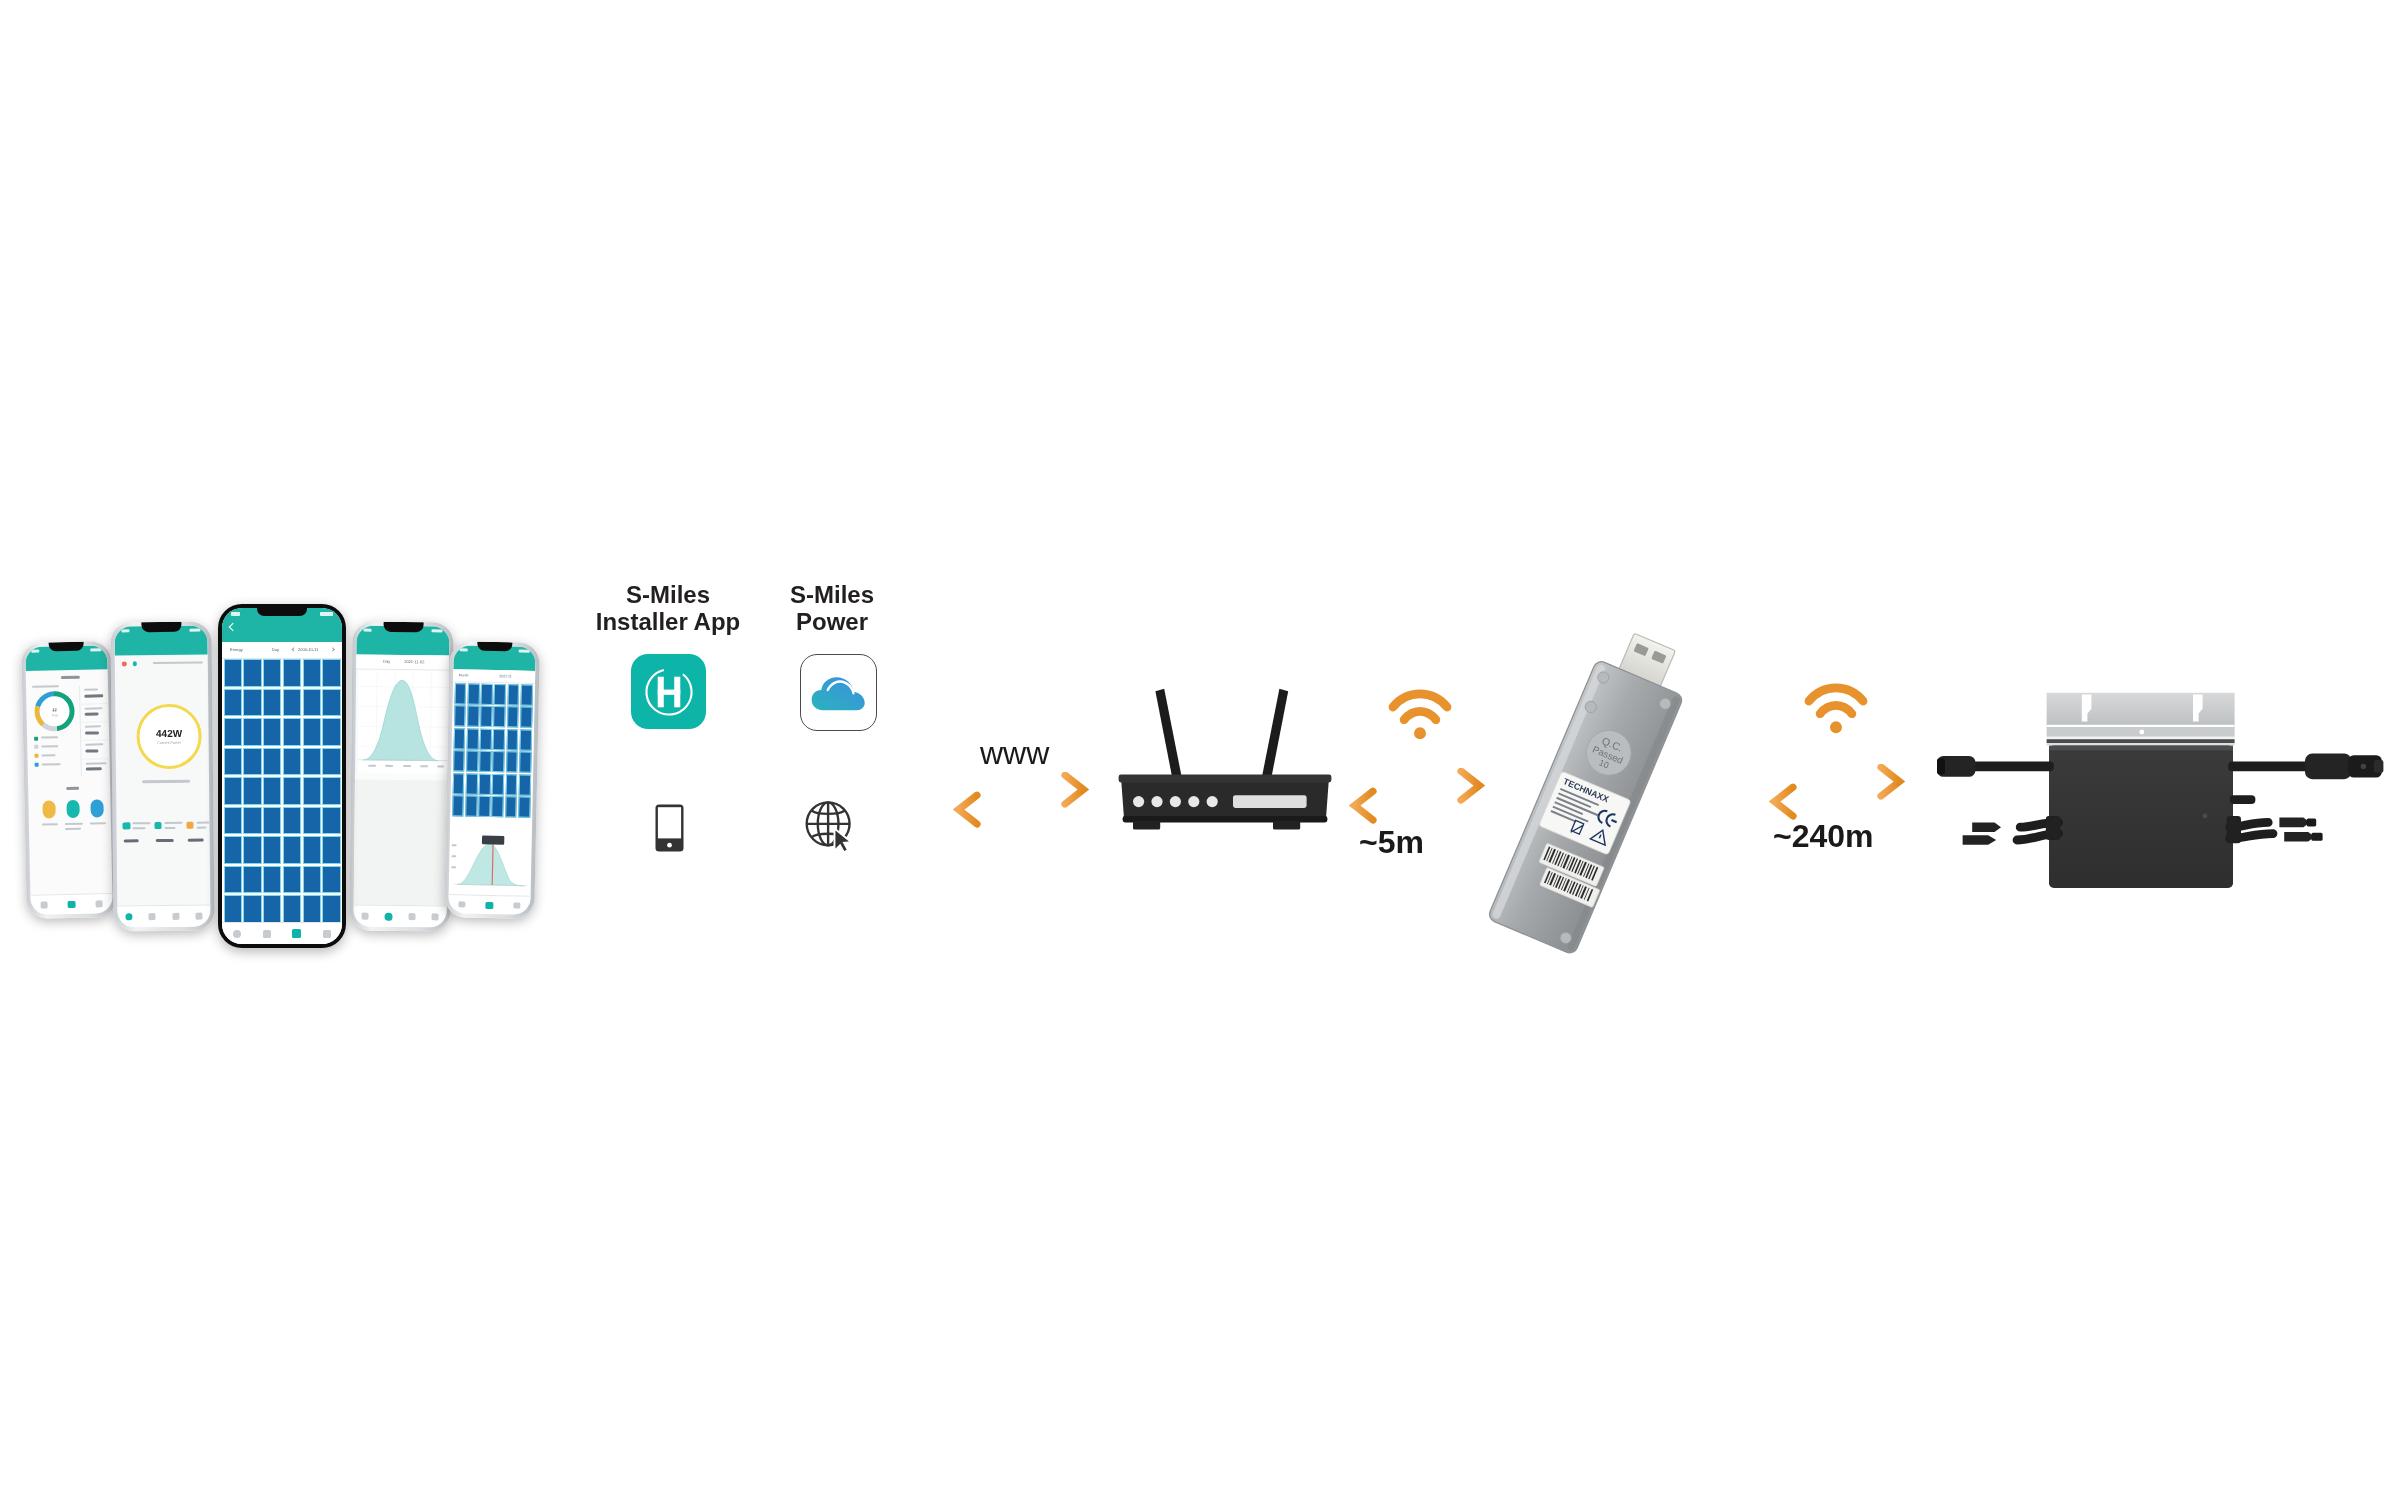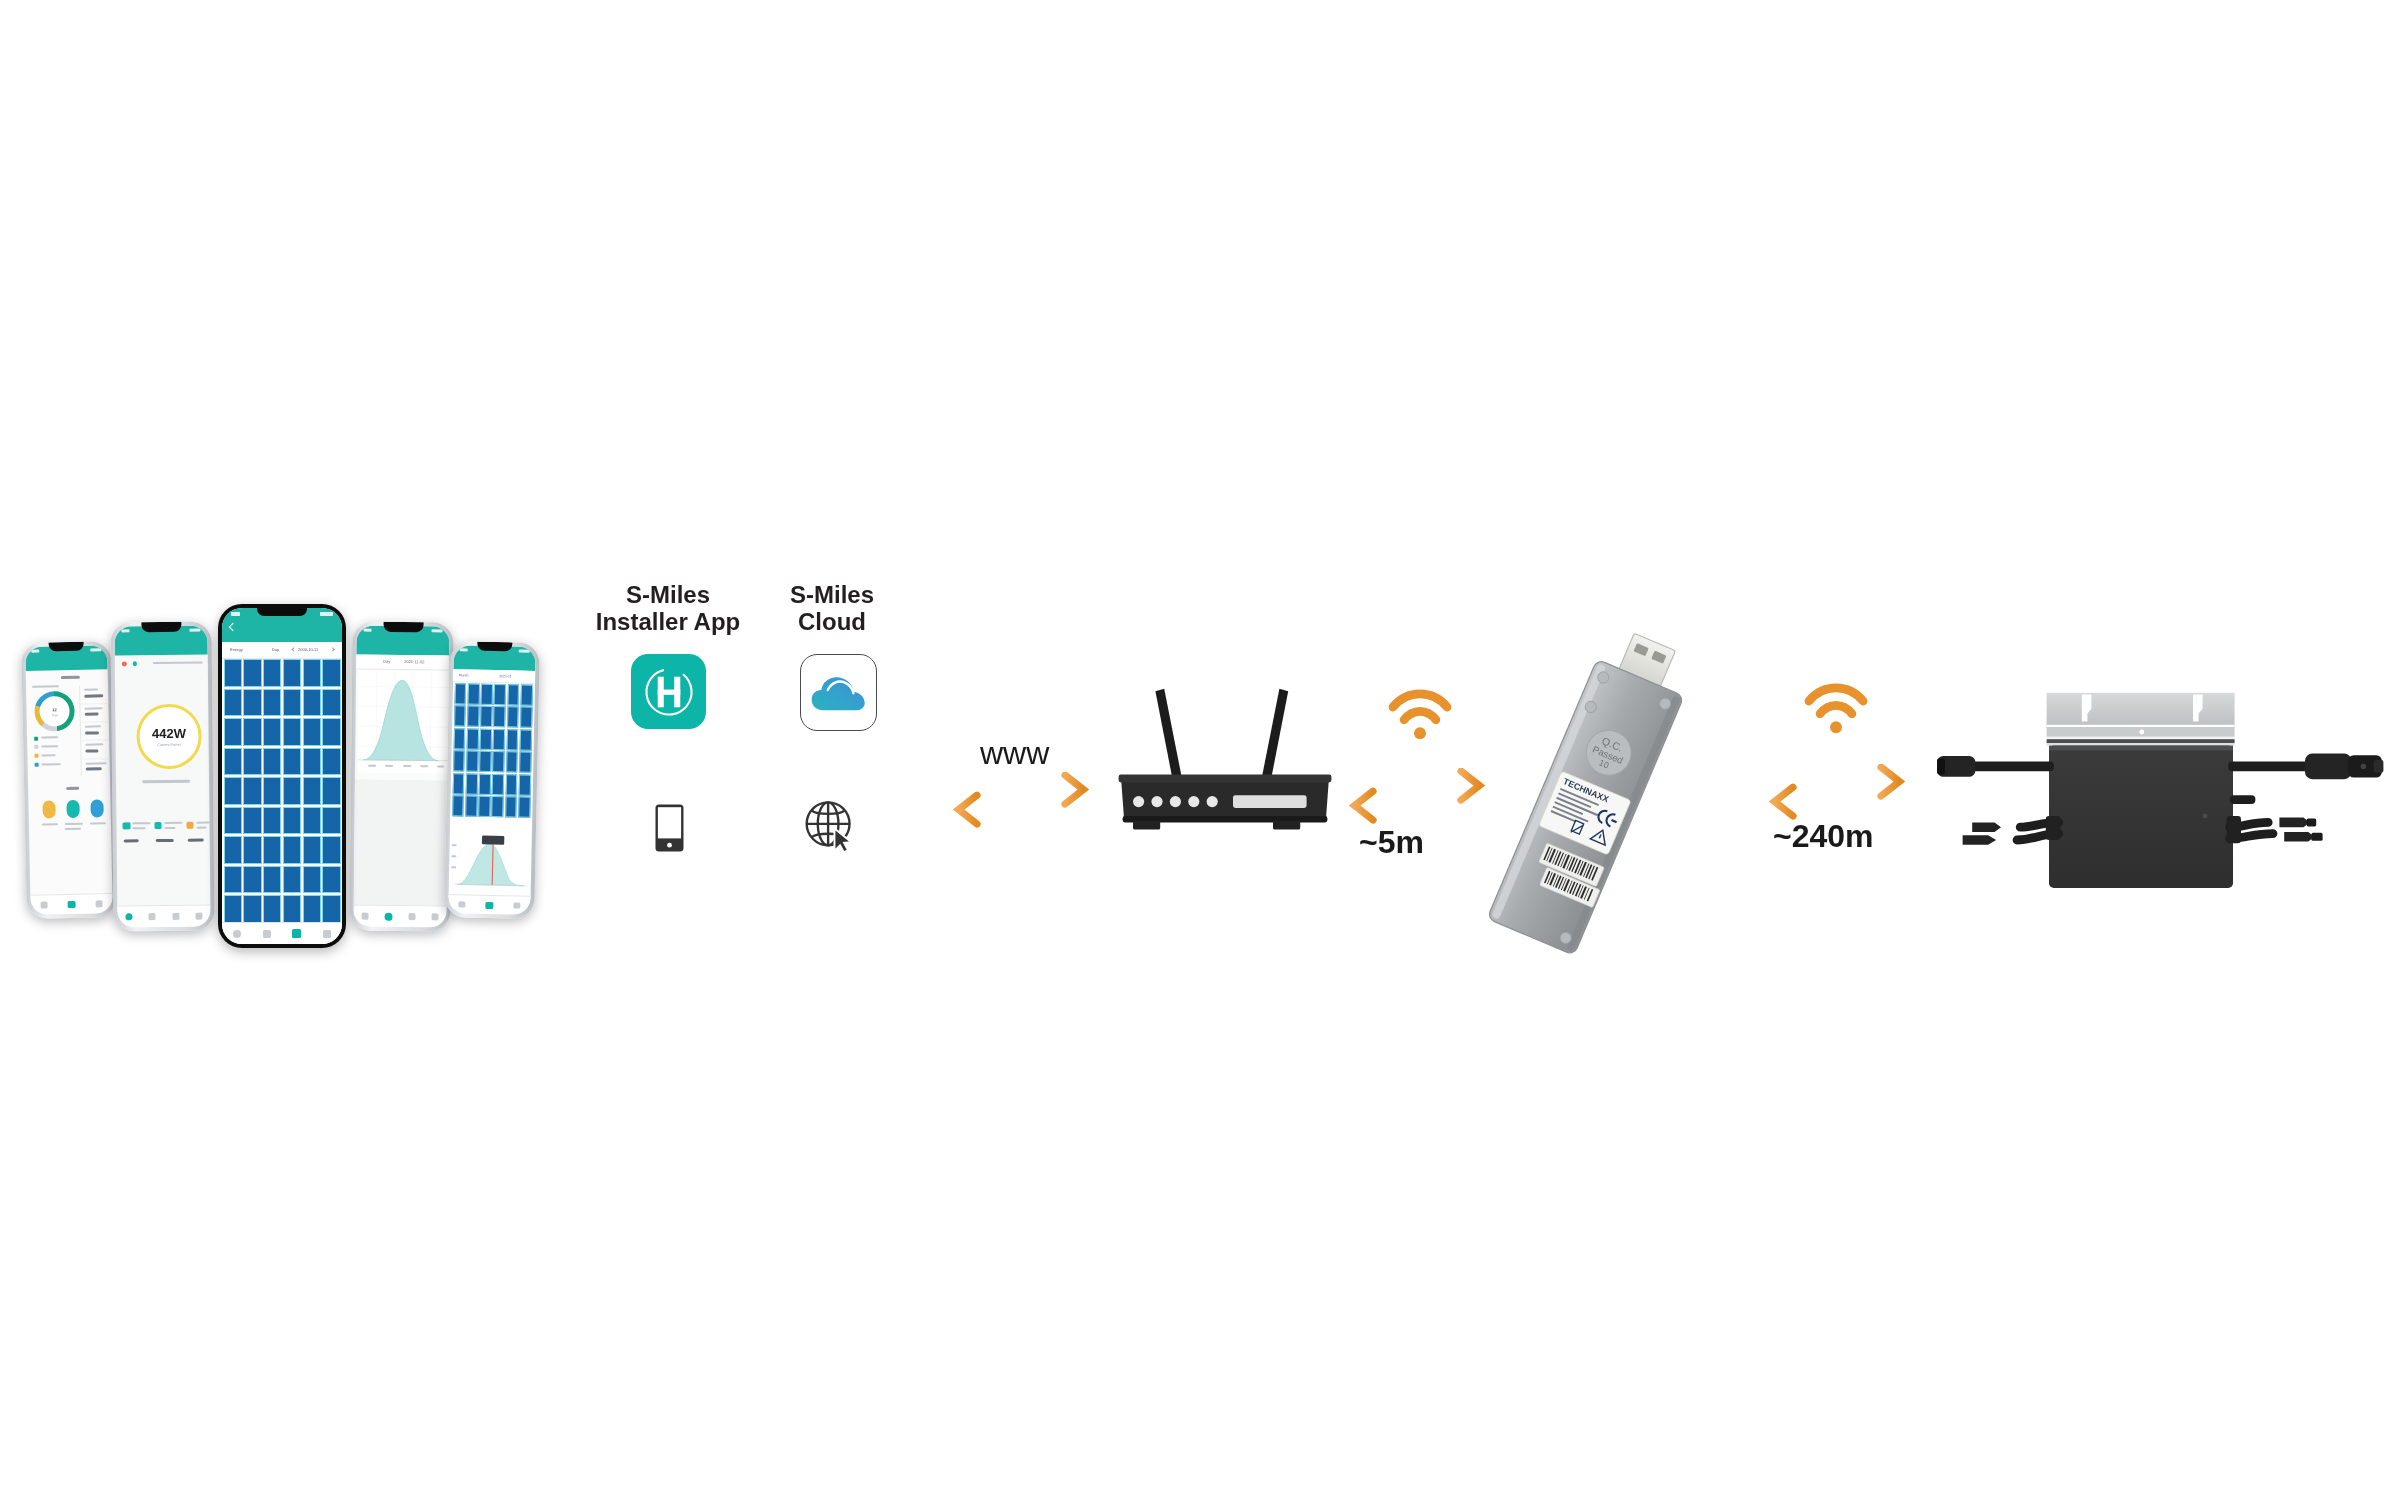--- a/index.html
+++ b/index.html
@@ -158,21 +158,21 @@
         <div class="topbar" style="height:29px;"></div>
         <div class="statusrow">
           <div class="sdot" style="left:7.2px;top:1.6px;width:8px;height:3.2px;"></div>
           <div class="sdot" style="right:7.2px;top:1.6px;width:11.2px;height:3.2px;"></div>
         </div>
         <div class="legdot" style="left:7.2px;top:35px;width:4.8px;height:4.8px;background:#ee6a5f;border-radius:50%;"></div>
         <div class="legdot" style="left:17.6px;top:35px;width:4.8px;height:4.8px;background:#17b8ad;border-radius:50%;"></div>
         <div class="hdrtxt" style="left:38px;top:36px;width:50px;height:2.4px;"></div>
 
         <div class="gauge" style="left:21px;top:78px;width:59px;height:59px;">
-          <div class="gv" style="font-size:13px;">442W</div>
+          <div class="gv" style="font-size:10px;">442W</div>
           <div class="gl" style="font-size:3.7px;margin-top:1.6px;">Current Power</div>
         </div>
         <div class="hdrtxt" style="left:26.4px;top:154px;width:48px;height:2.8px;"></div>
 
         <div class="legdot" style="left:6.4px;top:196px;width:7.2px;height:7.2px;background:#17b8ad;border-radius:1.6px;"></div>
         <div class="hdrtxt" style="left:16px;top:196px;width:17.6px;height:2.4px;"></div>
         <div class="hdrtxt" style="left:16px;top:201px;width:12.8px;height:2.4px;"></div>
         <div class="hdrtxt" style="left:7.2px;top:213px;width:14.4px;height:3.2px;background:#4c555e;"></div>
         <div class="legdot" style="left:38px;top:196px;width:7.2px;height:7.2px;background:#17b8ad;border-radius:1.6px;"></div>
         <div class="hdrtxt" style="left:48px;top:196px;width:17.6px;height:2.4px;"></div>
@@ -409,21 +409,21 @@
   <div class="mobicon" style="left:655px;top:804px;">
     <svg width="29" height="48" viewBox="0 0 36 60">
       <rect x="0.5" y="0.5" width="35" height="59" rx="4.5" fill="#333333"></rect>
       <rect x="3.5" y="4" width="29" height="39" fill="#ffffff"></rect>
       <circle cx="18" cy="51.5" r="3" fill="#ffffff"></circle>
     </svg>
   </div>
 
   <div class="labelblk" style="left:768px;top:582px;width:128px;font-size:24px;">
     <div>S-Miles</div>
-    <div>Cloud</div>
+    <div>Power</div>
   </div>
 
   <div class="cloudcard" style="left:800px;top:654px;">
     <svg width="58" height="45" viewBox="0 0 72 56">
       <defs>
         <linearGradient id="cg" x1="0" y1="1" x2="1" y2="0">
           <stop offset="0" stop-color="#2BB3BC"></stop>
             <stop offset="1" stop-color="#3B8FE0"></stop>
         </linearGradient>
       </defs>

